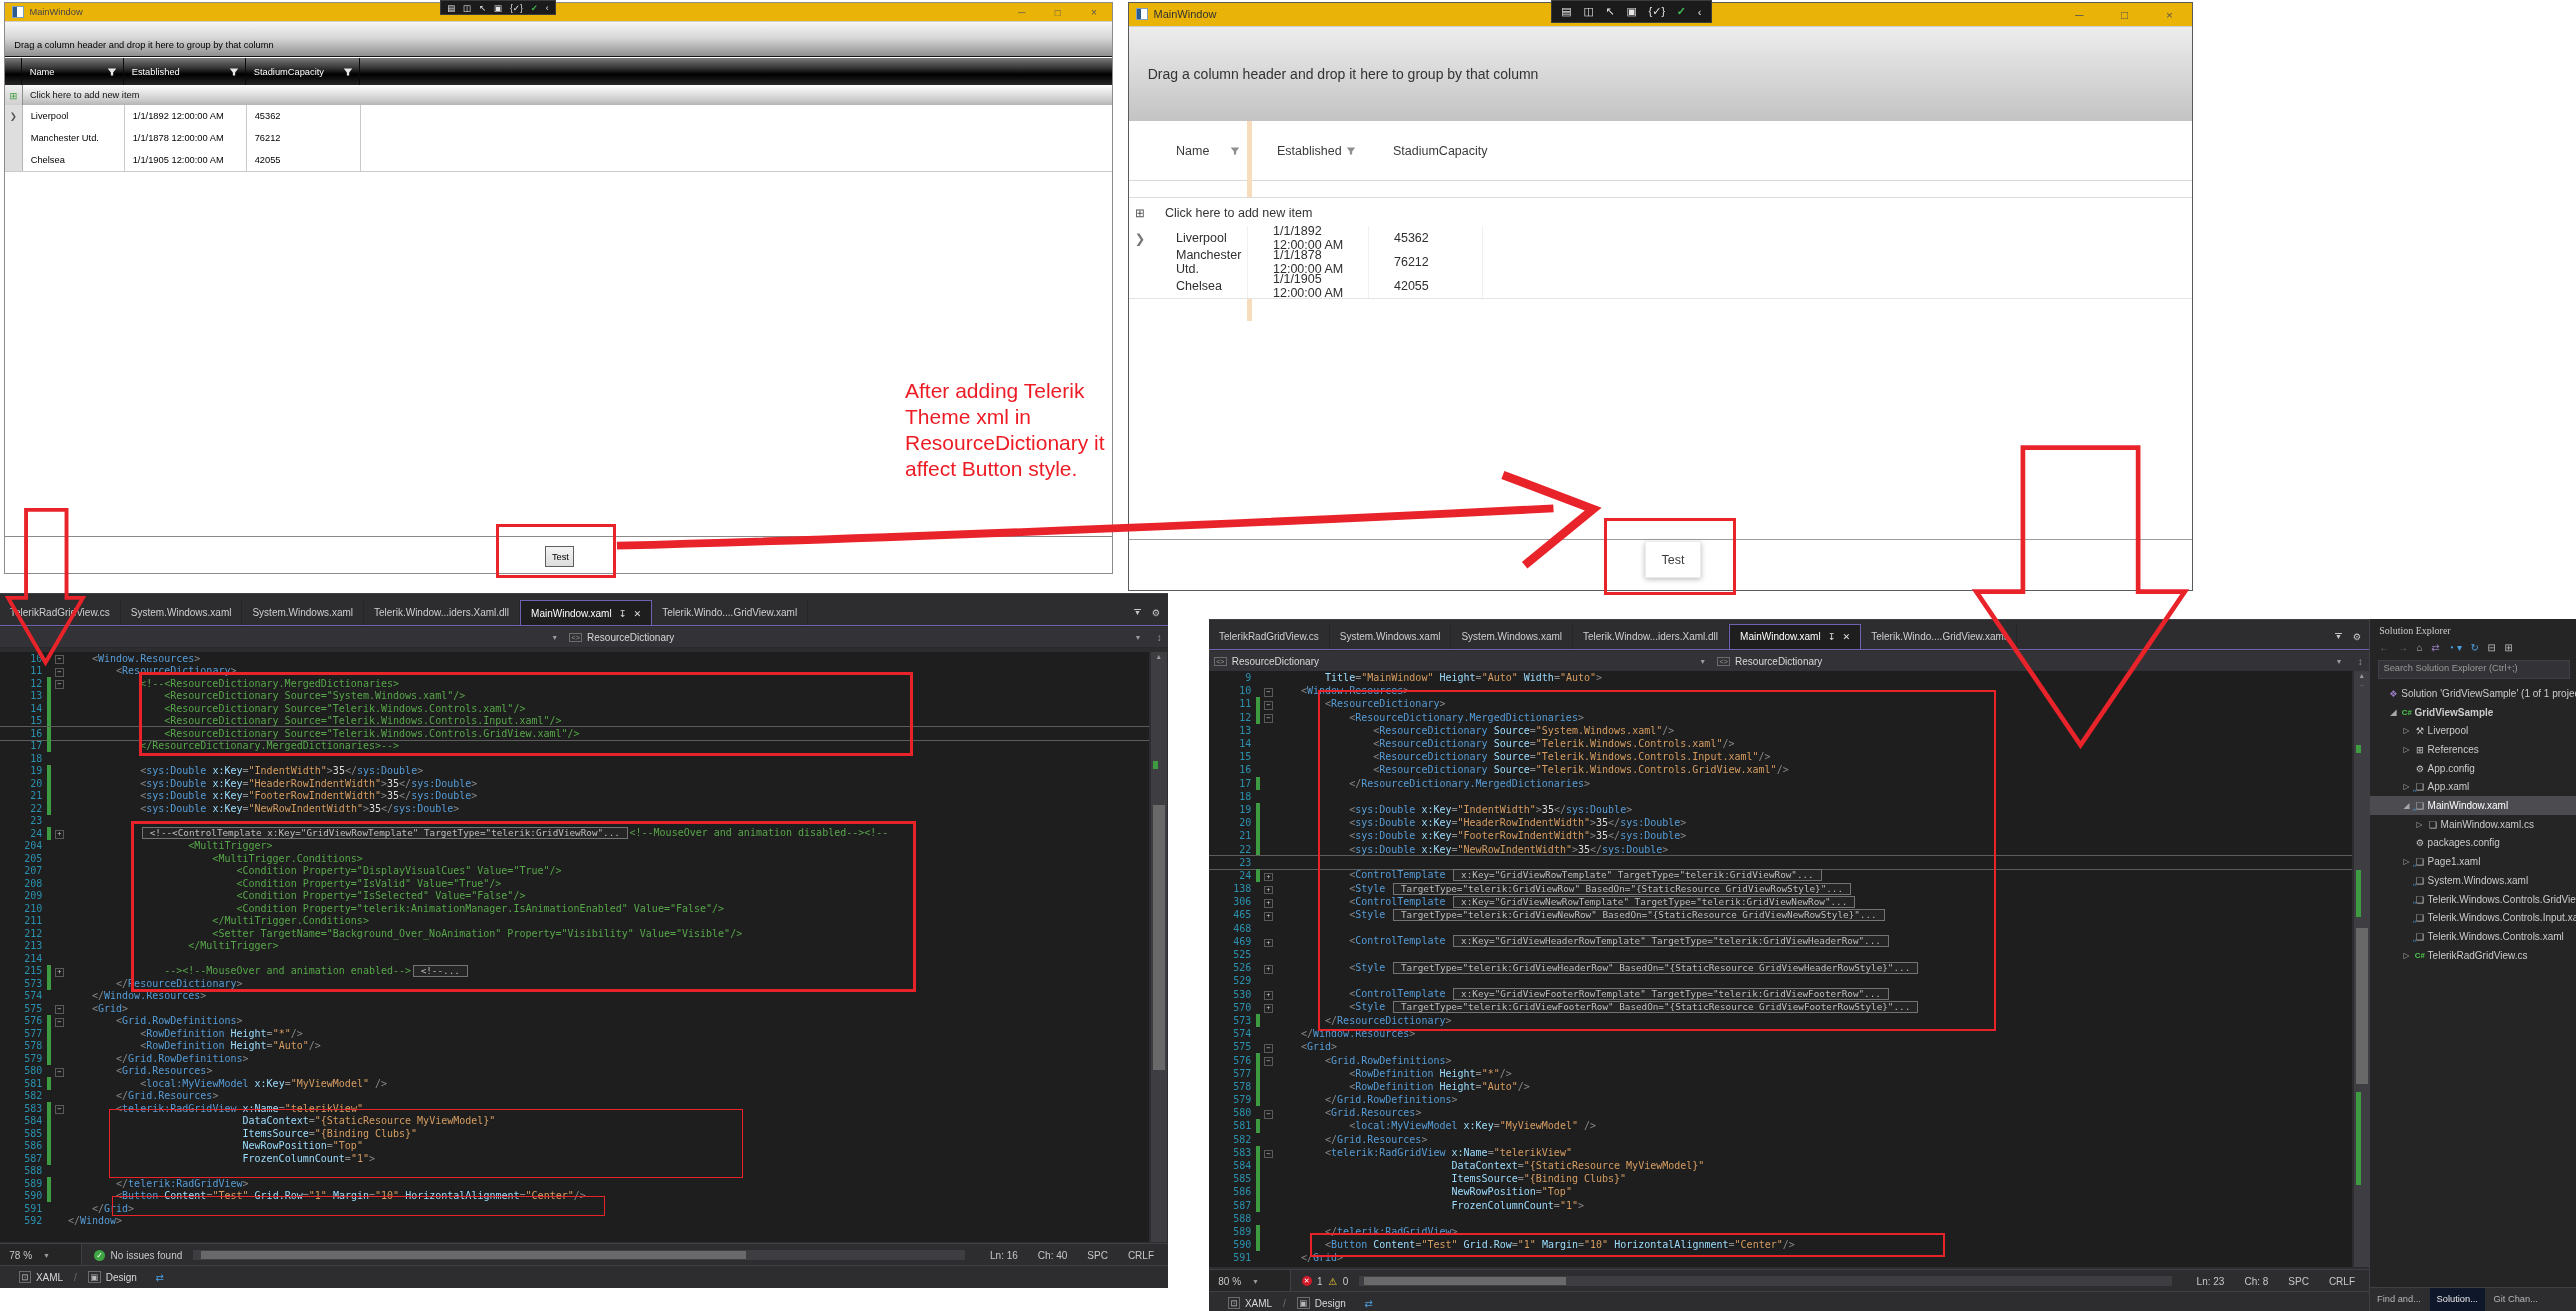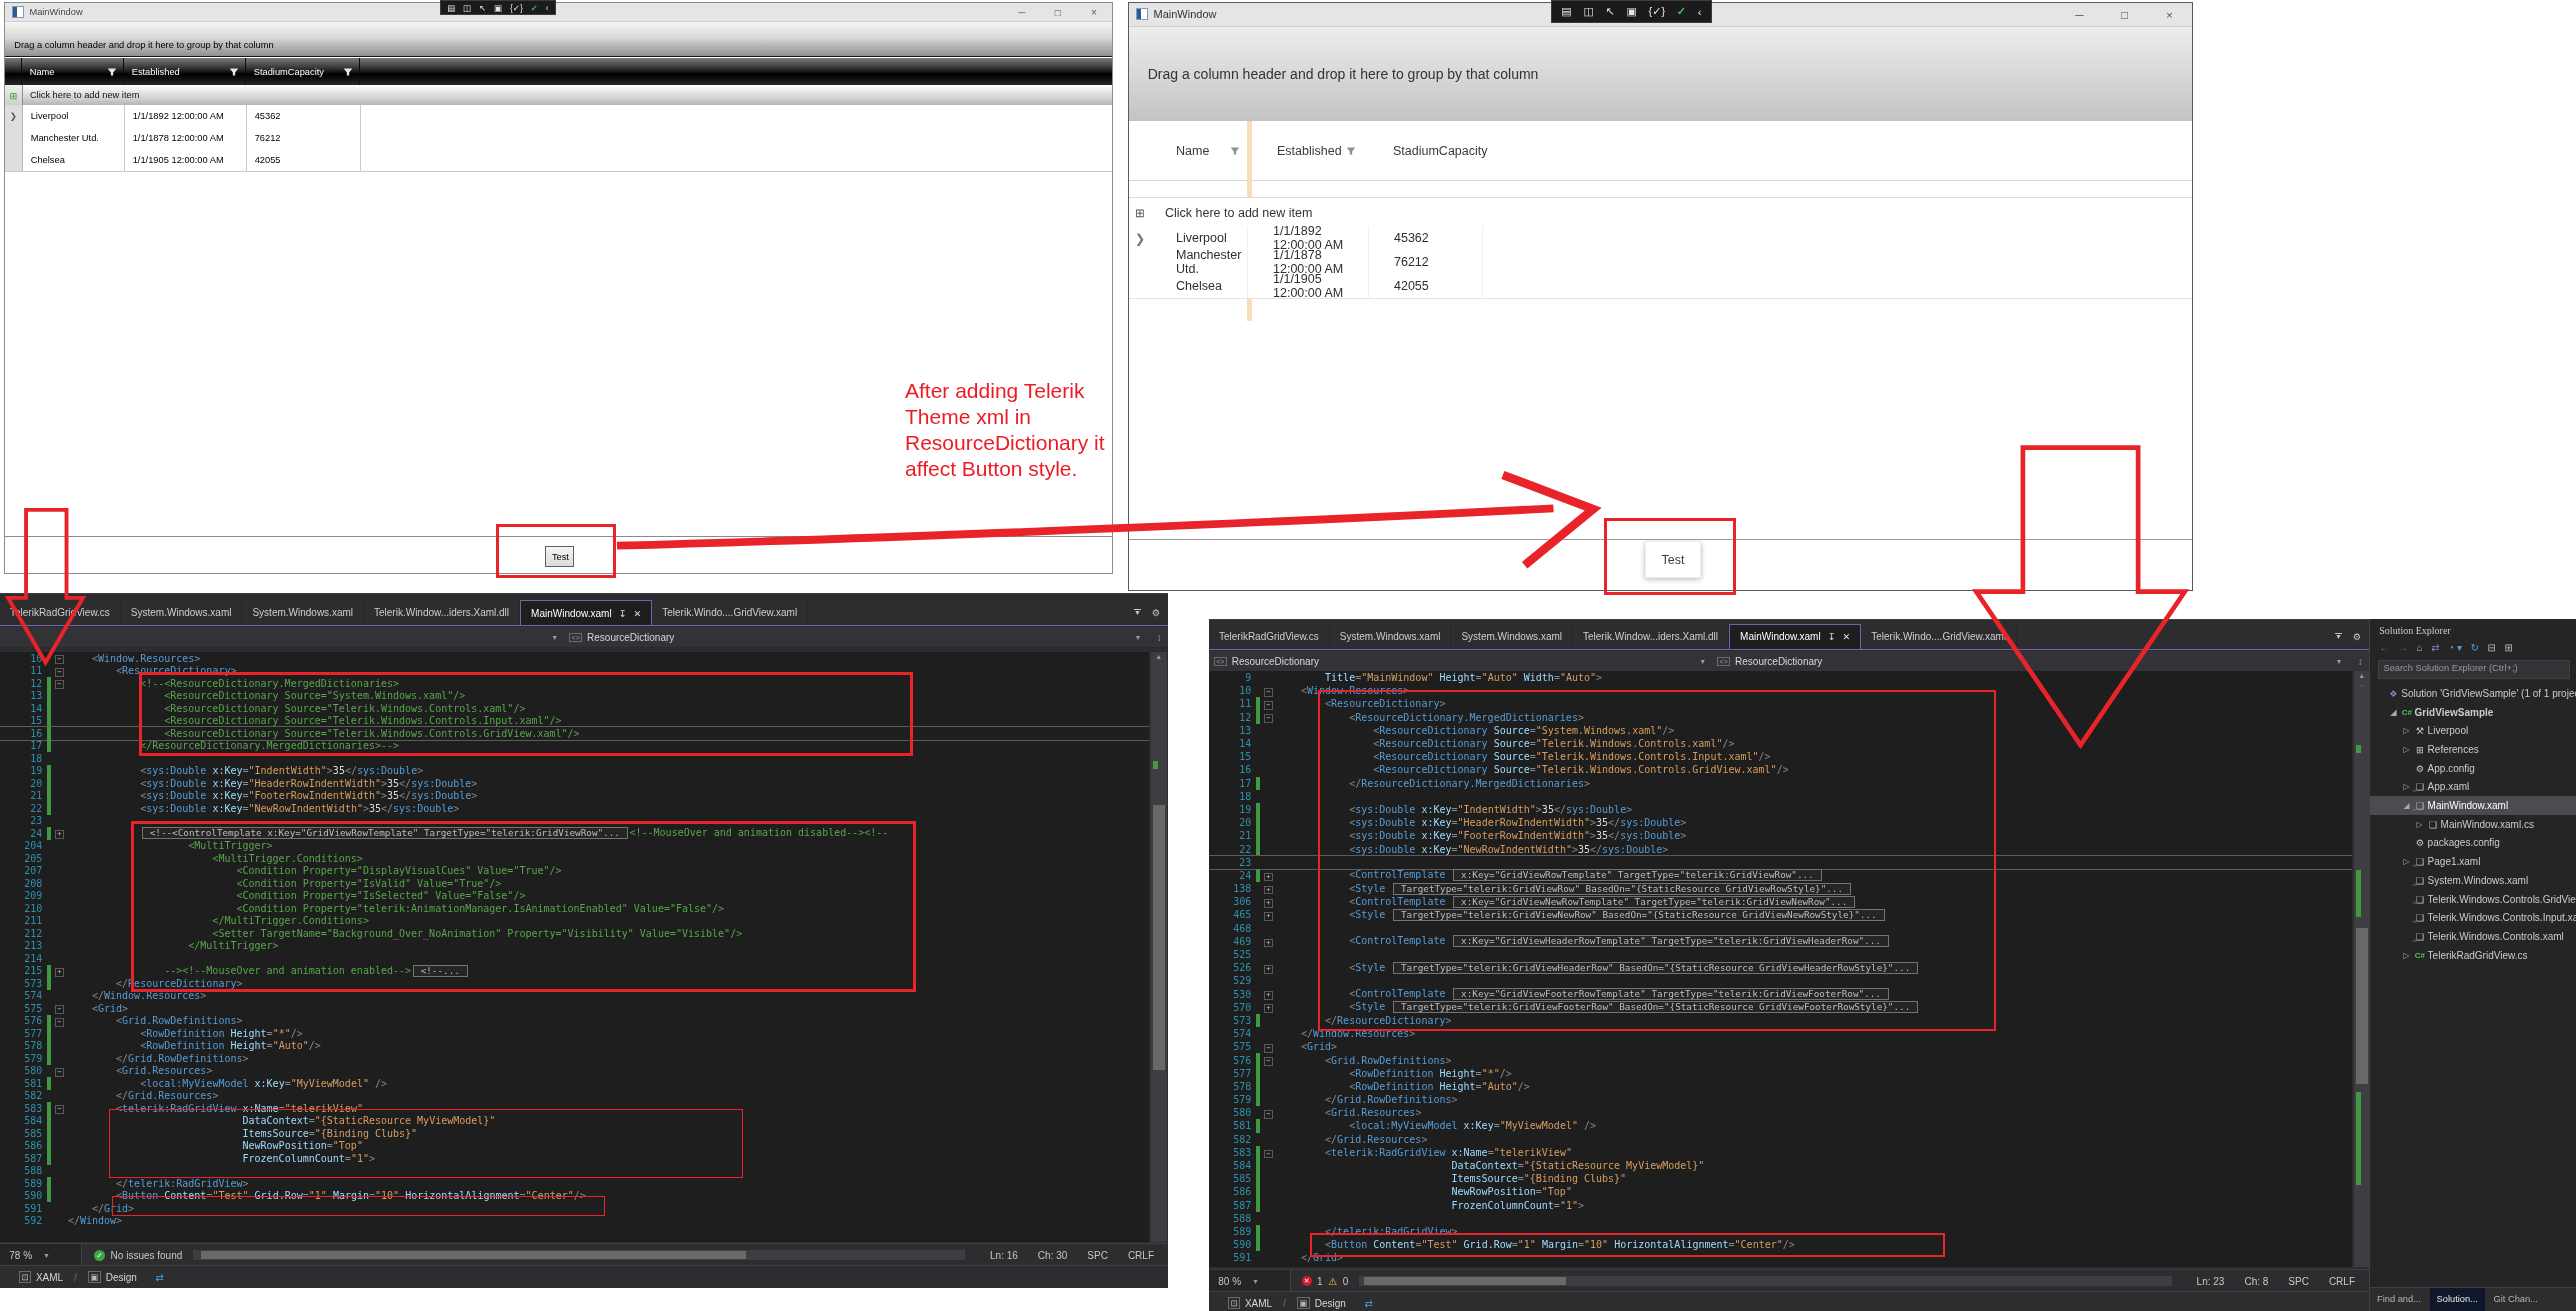--- a/index.html
+++ b/index.html
@@ -3,21 +3,21 @@
 <meta charset="utf-8">
 <style>
   html,body{margin:0;padding:0;background:#fff;}
   #canvas{position:relative;width:2576px;height:1311px;overflow:hidden;
     font-family:"Liberation Sans",sans-serif;background:#fff;}
 
   
   .appwin{position:absolute;background:#fff;border:0.8px solid #8c8c8c;box-sizing:border-box;}
   #win-left{left:3.9px;top:2.3px;width:1109px;height:572px;}
   #win-right{left:1128px;top:2.3px;width:1065px;height:589px;border-color:#5a5a5a;}
-  .tbar{position:absolute;left:0;top:0;right:0;background:#e5e5e5;border-bottom:0.8px solid #cfcfcf;
+  .tbar{position:absolute;left:0;top:0;right:0;background:#eab308;border-bottom:0.8px solid #cfcfcf;
     display:flex;align-items:center;box-sizing:border-box;}
   #win-left .tbar{height:18.7px;font-size:9.3px;color:#444;}
   #win-right .tbar{height:23.4px;font-size:11px;color:#333;}
   .appicon{width:10px;height:10px;margin:0 5.5px 0 7px;border:0.8px solid #7e9ec4;background:
     linear-gradient(90deg,#2b5b8f 0 3.9px,#fff 3.9px);}
   .wbtns{margin-left:auto;display:flex;color:#555;}
   .wbtn{width:36px;text-align:center;font-size:10px;}
   #win-right .wbtn{width:45px;font-size:11.7px;}
 
   
@@ -674,21 +674,21 @@
       </span>
       <span style="margin-left:12.5px;display:flex;align-items:center;">
         <span class="okdot">✓</span>
         <span>No issues found</span>
       </span>
       <span class="hscroll">
         <span class="hthumb" style="left:7.8px;width:545px;"></span>
       </span>
       <span class="lninfo">
         <span>Ln: 16</span>
-        <span>Ch: 30</span>
+        <span>Ch: 40</span>
         <span>SPC</span>
         <span>CRLF</span>
       </span>
     </div>
     <div class="doctabs">
       <span class="doctab">
           <span class="dico">⊡</span>
           <span>XAML</span>
         </span>
       <span style="color:#6b6b6b;">/</span>

